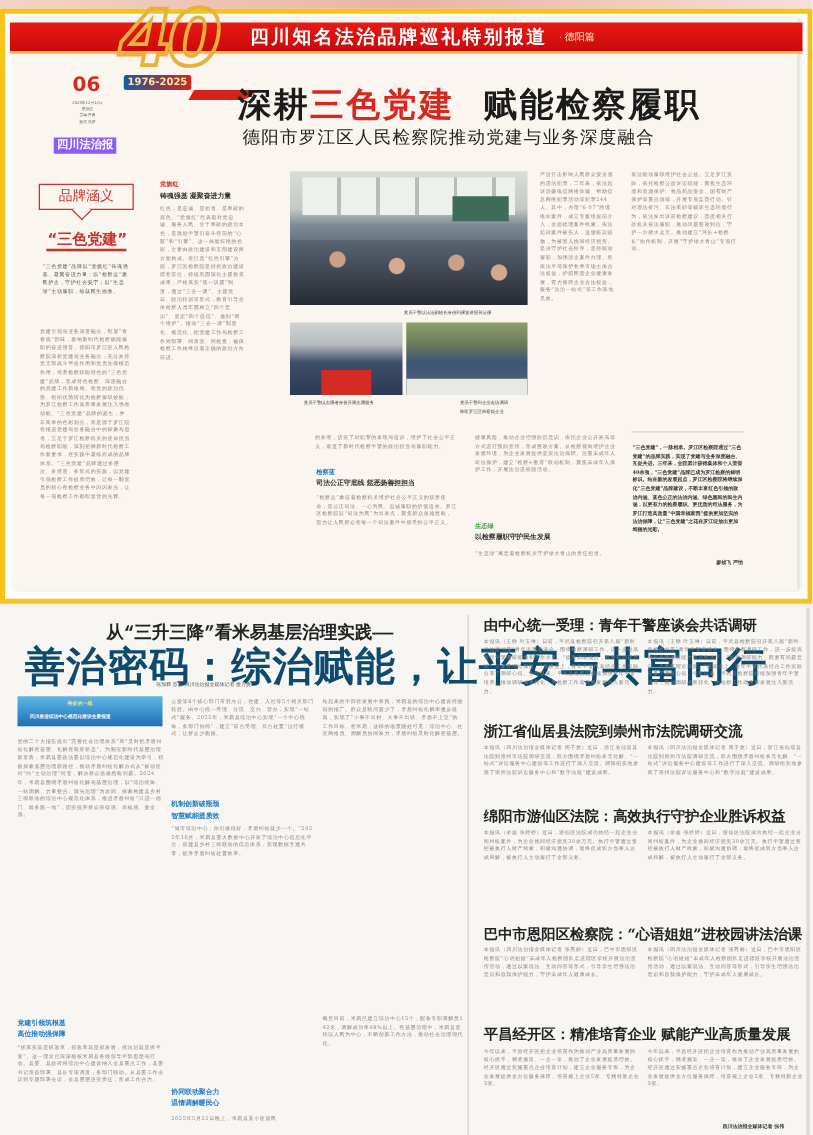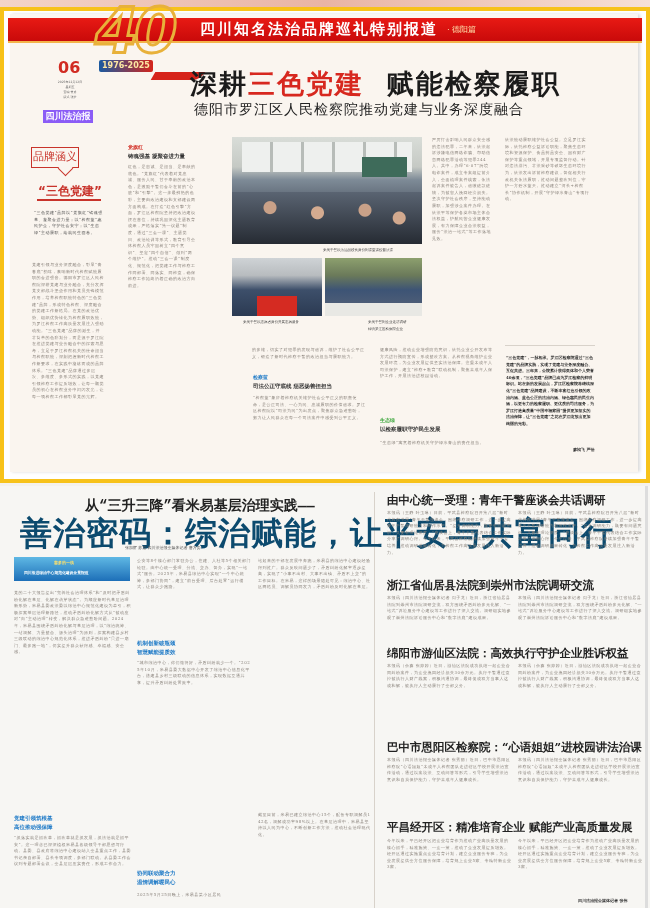--- a/index.html
+++ b/index.html
@@ -13,21 +13,21 @@
 .logo40{position:absolute;left:95px;top:0;width:110px;height:75px}
 .logo40 .num{position:absolute;left:0;top:-6px;font-family:"DejaVu Sans",sans-serif;font-weight:bold;font-size:62px;color:transparent;-webkit-text-stroke:3px #e8b13a;letter-spacing:-4px;font-style:italic}
 .logo40 .years{position:absolute;left:4px;top:60px;height:12px;padding:0 3px;background:linear-gradient(90deg,#1a5aa0,#d4251b);color:#fde7a3;font-size:8px;font-family:"DejaVu Sans",sans-serif;font-weight:bold;line-height:12px;border-radius:2px}
 .logo40 .ribbon{position:absolute;left:58px;top:72px;width:50px;height:8px;background:#d6231a;transform:skewX(-30deg);border-radius:0 0 8px 0}
 .pagenum{position:absolute;left:58px;top:58px;color:#d12b22;font-family:"DejaVu Sans",sans-serif;font-weight:bold;font-size:16px}
 .meta{position:absolute;left:50px;top:80px;width:40px;font-size:3px;color:#666;text-align:center;line-height:5px;font-family:"DejaVu Sans",sans-serif}
 .masthead{position:absolute;left:43px;top:110px;width:50px;height:13px;background:#8b5cf6;color:#fff;font-size:9px;font-weight:bold;text-align:center;line-height:13px;font-family:"DejaVu Serif",serif}
 .headline{position:absolute;left:190px;top:66px;font-family:"DejaVu Sans",sans-serif;font-weight:bold;font-size:27px;color:#1b1b1b;letter-spacing:2px;white-space:nowrap}
 .headline .red{color:#d7281f}
 .subhead{position:absolute;left:194px;top:101px;font-family:"DejaVu Sans",sans-serif;font-size:14px;color:#222;letter-spacing:1px;white-space:nowrap}
-.brand-box{position:absolute;left:31px;top:147px;width:48px;height:21px;border:1.5px solid #c8332b;color:#c8332b;font-size:11px;text-align:center;line-height:18px;font-family:"DejaVu Sans",sans-serif}
+.brand-box{position:absolute;left:31px;top:147px;width:76px;height:21px;border:1.5px solid #c8332b;color:#c8332b;font-size:11px;text-align:center;line-height:18px;font-family:"DejaVu Sans",sans-serif}
 .brand-box:after{content:"";position:absolute;left:28px;bottom:-7px;width:10px;height:10px;background:#faf5ef;border-right:1.5px solid #c8332b;border-bottom:1.5px solid #c8332b;transform:rotate(45deg)}
 .brand-quote{position:absolute;left:38px;top:183px;color:#c8332b;font-weight:bold;font-size:12px;font-family:"DejaVu Sans",sans-serif}
 .brand-line{position:absolute;left:37px;top:199px;width:64px;height:2px;background:#c8332b}
 .text-block{position:absolute;font-size:4px;line-height:6.6px;color:#8a837c;overflow:hidden;word-break:break-all;letter-spacing:0.5px}
 .sec-red{position:absolute;font-size:5px;color:#d12b22;font-weight:bold;font-family:"DejaVu Sans",sans-serif}
 .sec-blue{position:absolute;font-size:5px;color:#1e7ac7;font-weight:bold;font-family:"DejaVu Sans",sans-serif}
 .sec-green{position:absolute;font-size:5px;color:#3aa53a;font-weight:bold;font-family:"DejaVu Sans",sans-serif}
 .sec-sub{position:absolute;font-size:5.5px;color:#333;font-weight:bold;font-family:"DejaVu Sans",sans-serif;white-space:nowrap}
 .photo{position:absolute;overflow:hidden}
 .caption{position:absolute;font-size:3.5px;color:#444;font-family:"DejaVu Sans",sans-serif;white-space:nowrap}

